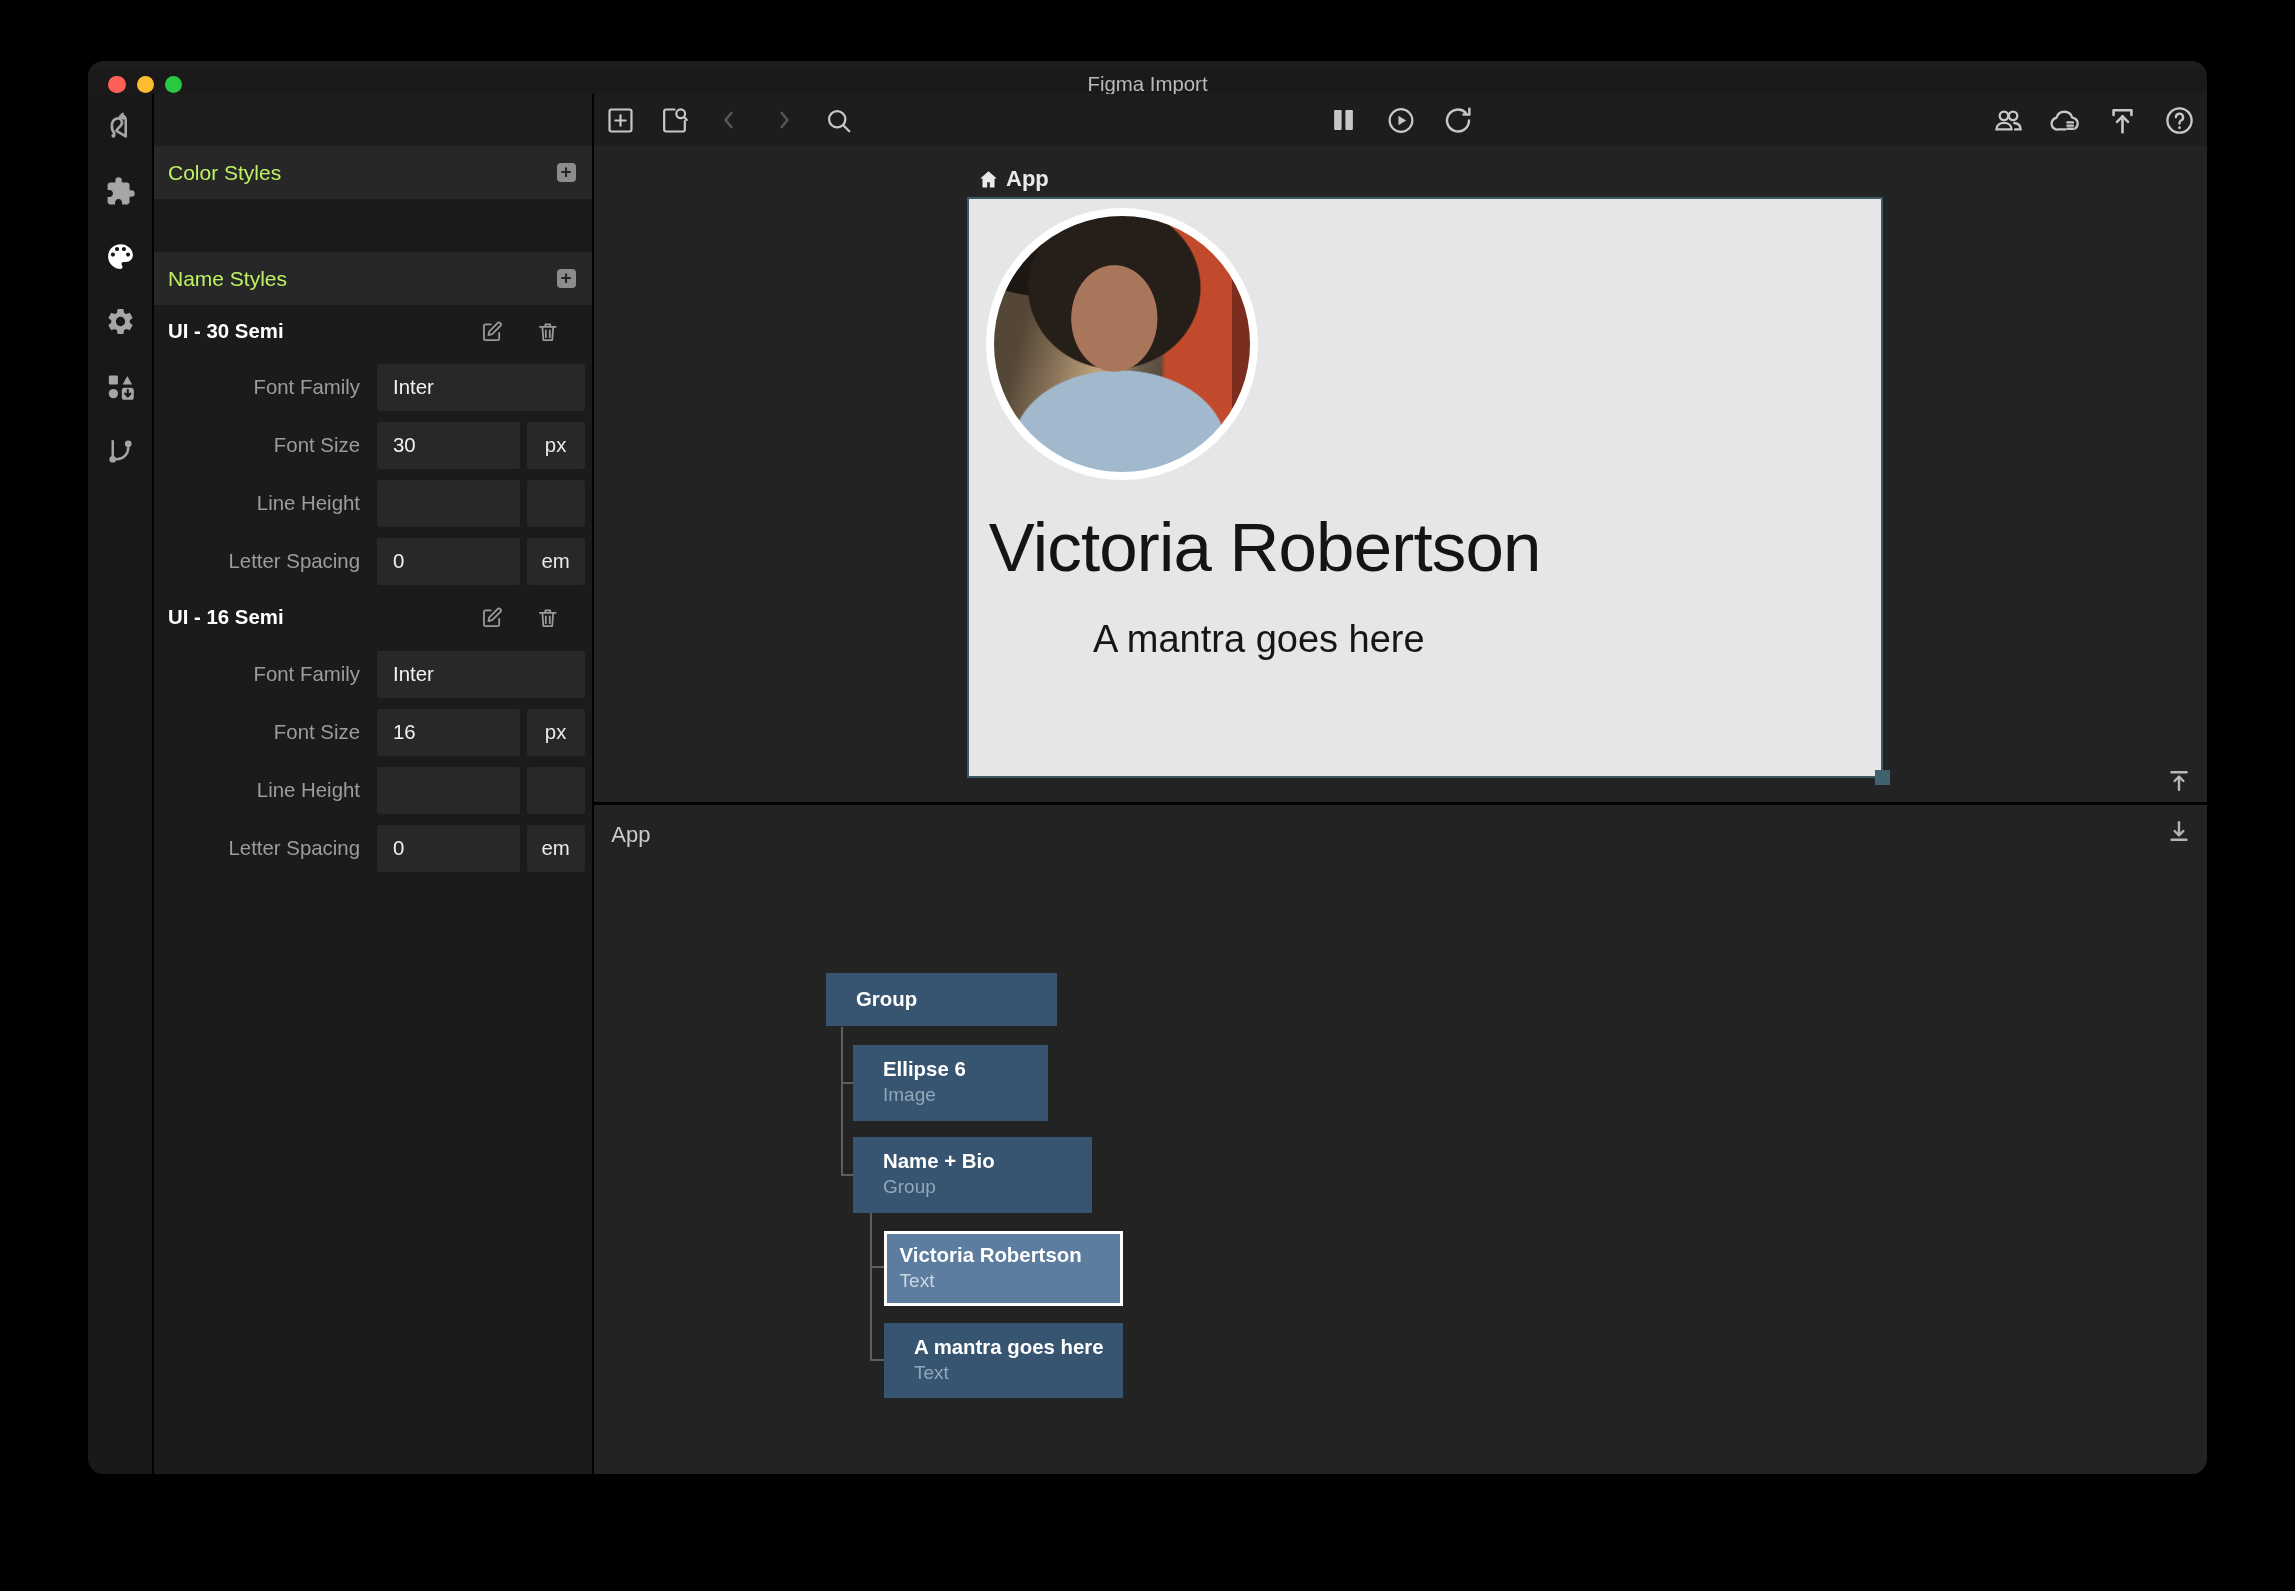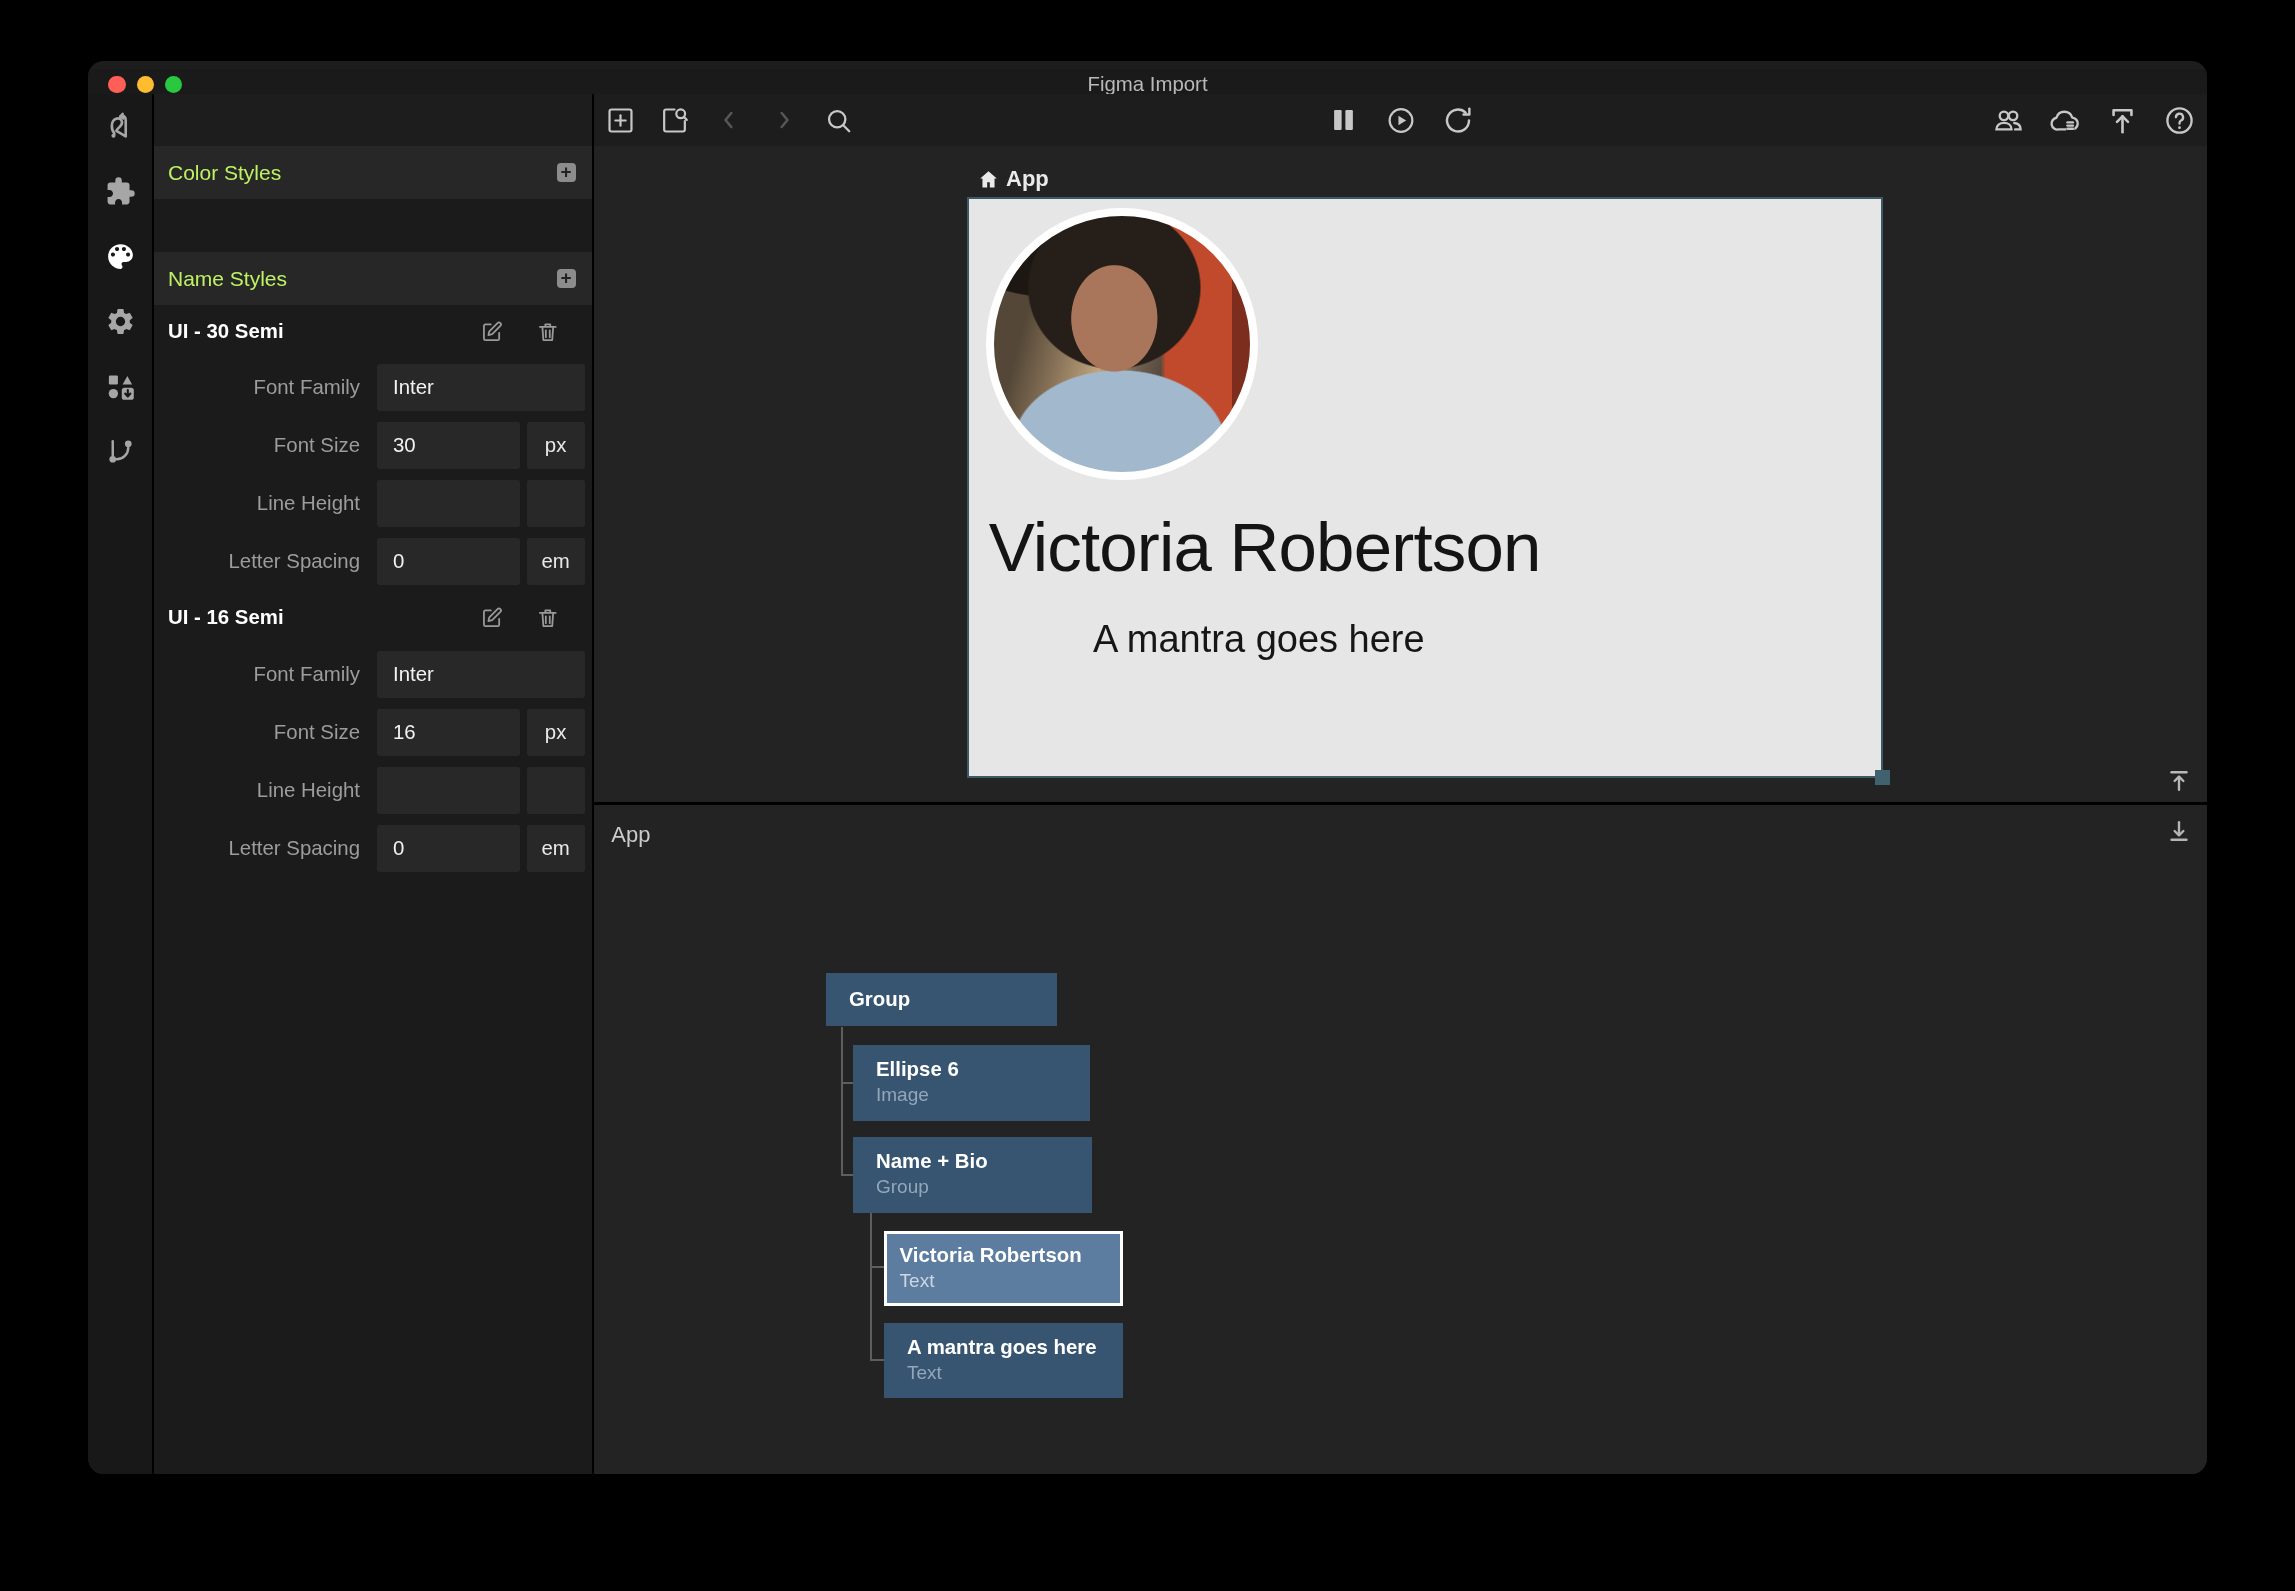--- a/index.html
+++ b/index.html
@@ -72,21 +72,21 @@
              color:#141414;letter-spacing:-0.8px;}
   .card-mantra{position:absolute;left:124px;top:421px;font-size:38px;line-height:38px;font-weight:500;
                color:#161616;}
   .sel-handle{position:absolute;right:-9.4px;bottom:-9.4px;width:15.7px;height:15.7px;background:#40626e;}
   .collapse-up{position:absolute;right:12.6px;bottom:6.3px;color:#b9b9b9;display:flex;}
   
   .hdivider{position:absolute;left:0;top:708px;right:0;height:3.1px;background:#000;}
   .tree{position:absolute;left:0;top:711px;right:0;bottom:0;background:#232323;}
   .tree-label{position:absolute;left:17.3px;top:17.3px;color:#cbcbcb;font-size:22px;}
   .collapse-down{position:absolute;right:12.6px;top:11px;color:#b5b5b5;display:flex;}
-  .node{position:absolute;background:#375571;box-sizing:border-box;padding-left:23px;color:#fff;}
+  .node{position:absolute;background:#375571;box-sizing:border-box;padding-left:30px;color:#fff;}
   .node .n-title{font-size:20.4px;font-weight:600;line-height:25px;}
   .node .n-sub{font-size:19px;color:#92a7ba;line-height:23.6px;margin-top:1.6px;}
   .node.single{display:flex;align-items:center;}
   .node.multi{padding-top:11.8px;}
   .node.selected{background:#5c7ca0;border:3.9px solid #ffffff;padding-top:8.6px;padding-left:12.6px;}
   .node.selected .n-sub{color:#ccd7e1;}
   .cline{position:absolute;background:#5e5e5e;}
   svg{display:block;}
 </style>
 </head>
@@ -359,21 +359,21 @@
       <div class="cline" style="left:247px;top:222px;width:1.6px;height:149px"></div>
       <div class="cline" style="left:247px;top:277px;width:12.6px;height:1.6px"></div>
       <div class="cline" style="left:247px;top:369px;width:12.6px;height:1.6px"></div>
       <div class="cline" style="left:276px;top:408px;width:1.6px;height:148px"></div>
       <div class="cline" style="left:276px;top:461px;width:14px;height:1.6px"></div>
       <div class="cline" style="left:276px;top:554px;width:14px;height:1.6px"></div>
 
       <div class="node single" style="left:232px;top:168px;width:231px;height:53px">
         <span class="n-title">Group</span>
       </div>
-      <div class="node multi" style="left:259px;top:240px;width:237px;height:76px">
+      <div class="node multi" style="left:259px;top:240px;width:195px;height:76px">
         <div class="n-title">Ellipse 6</div>
         <div class="n-sub">Image</div>
       </div>
       <div class="node multi" style="left:259px;top:332px;width:239px;height:76px">
         <div class="n-title">Name + Bio</div>
         <div class="n-sub">Group</div>
       </div>
       <div class="node multi selected" style="left:290px;top:426px;width:239px;height:75px">
         <div class="n-title">Victoria Robertson</div>
         <div class="n-sub">Text</div>

